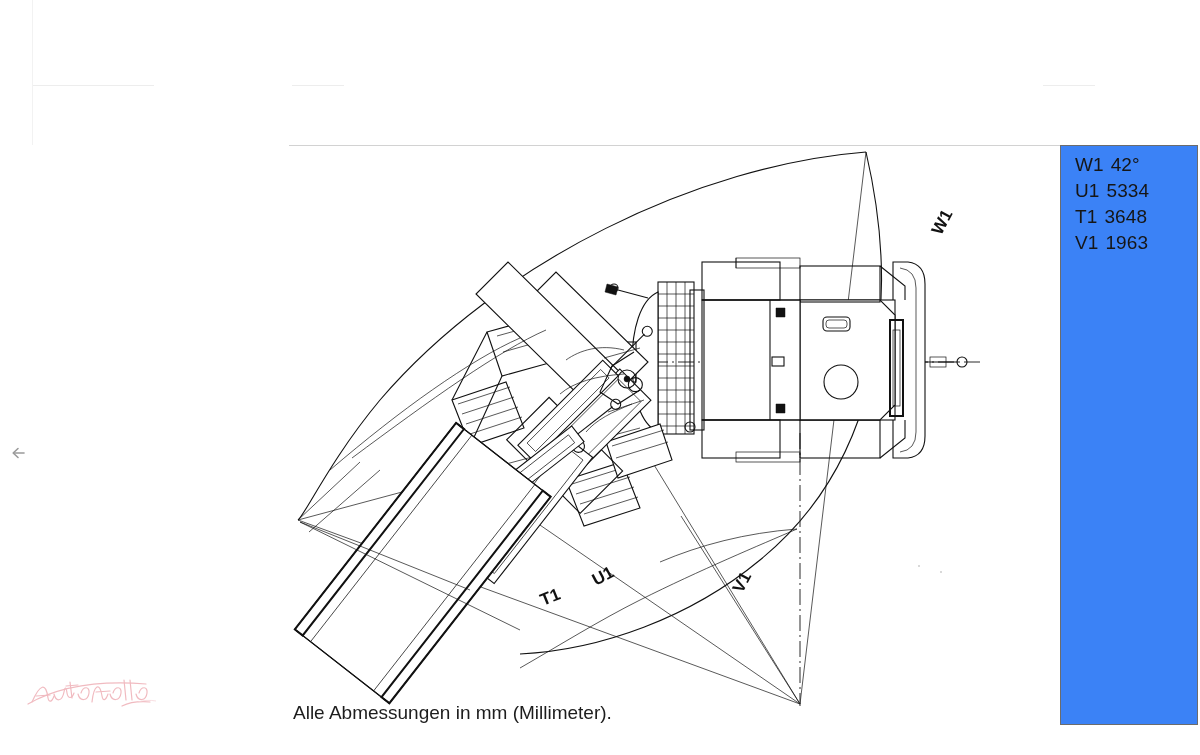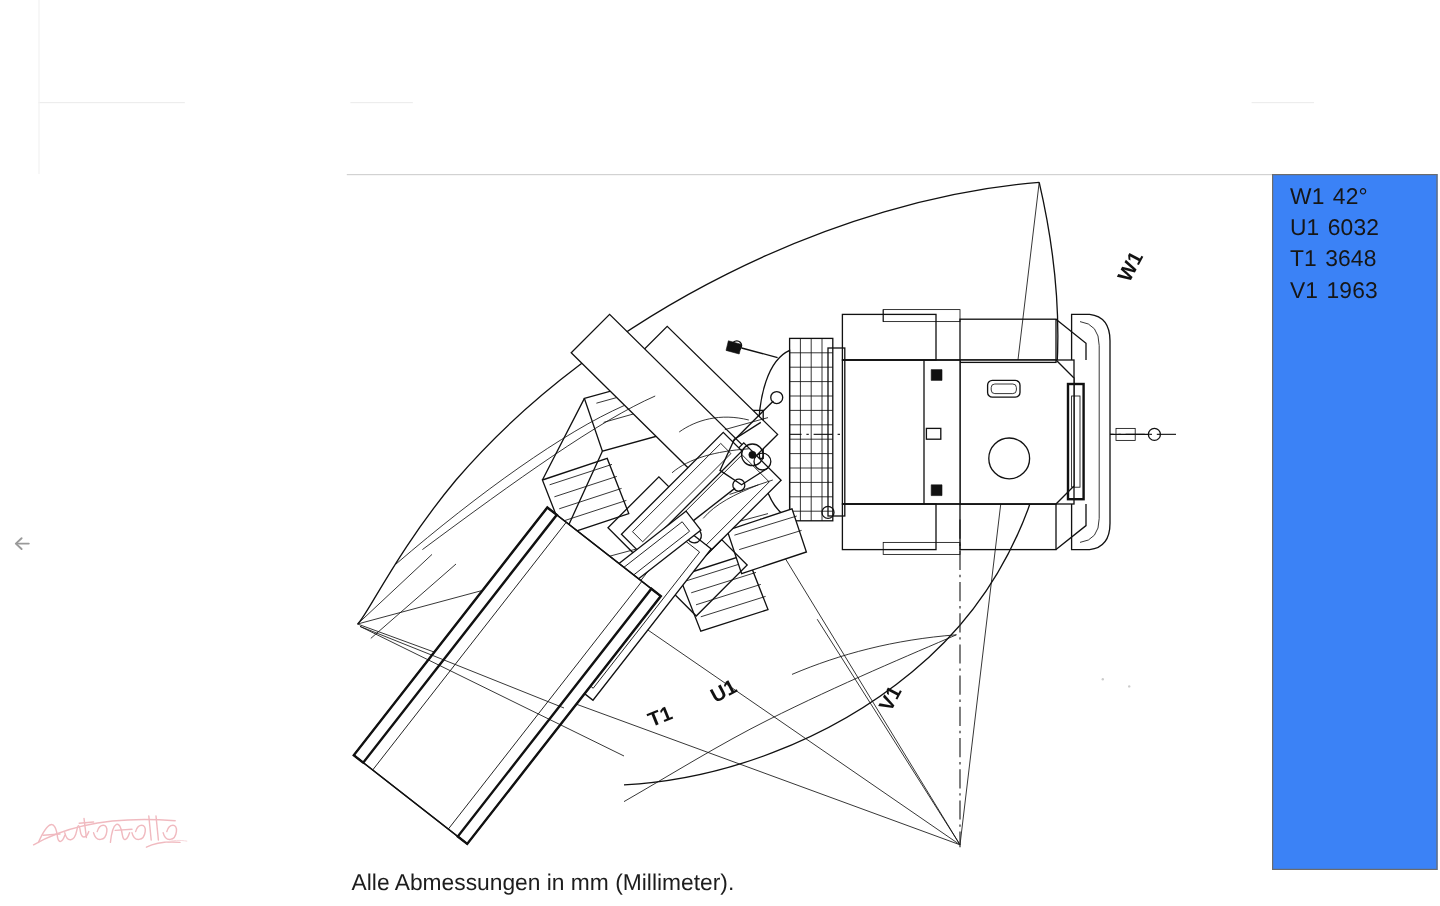--- a/index.html
+++ b/index.html
@@ -72,21 +72,21 @@
     color: #161616;
     white-space: nowrap;
     letter-spacing: 0.1px;
   }
   .dim-label { margin-right: 7px; }
 
   
   #caption {
     position: absolute;
     left: 293px;
-    top: 726px;
+    top: 702px;
     font-size: 19px;
     color: #1d1d1d;
     white-space: nowrap;
   }
 
   
   #watermark {
     position: absolute;
     left: 26px;
     top: 672px;
@@ -326,21 +326,21 @@
       <circle cx="919" cy="566" r="1" fill="#cccccc"></circle>
       <circle cx="941" cy="572" r="1" fill="#cccccc"></circle>
     </g>
   </svg>
 
   <div id="dimension-table">
     <div class="dim-row">
       <span class="dim-label">W1</span><span>42°</span>
     </div>
     <div class="dim-row">
-      <span class="dim-label">U1</span><span>6032</span>
+      <span class="dim-label">U1</span><span>5334</span>
     </div>
     <div class="dim-row">
       <span class="dim-label">T1</span><span>3648</span>
     </div>
     <div class="dim-row">
       <span class="dim-label">V1</span><span>1963</span>
     </div>
   </div>
 
   <div id="caption">Alle Abmessungen in mm (Millimeter).</div>

